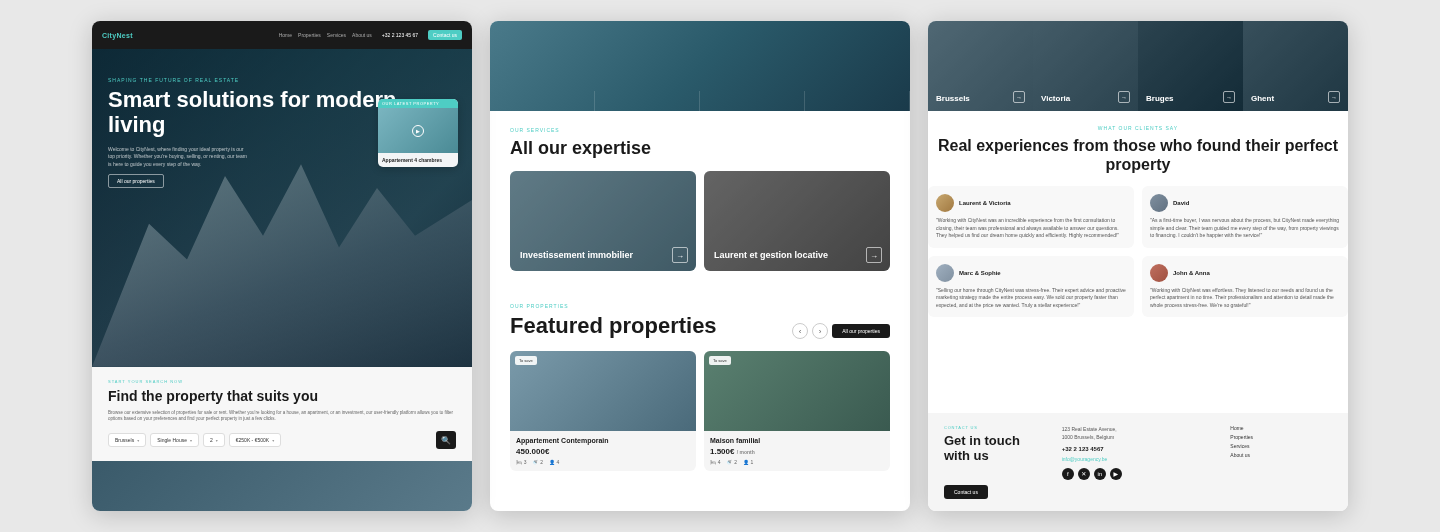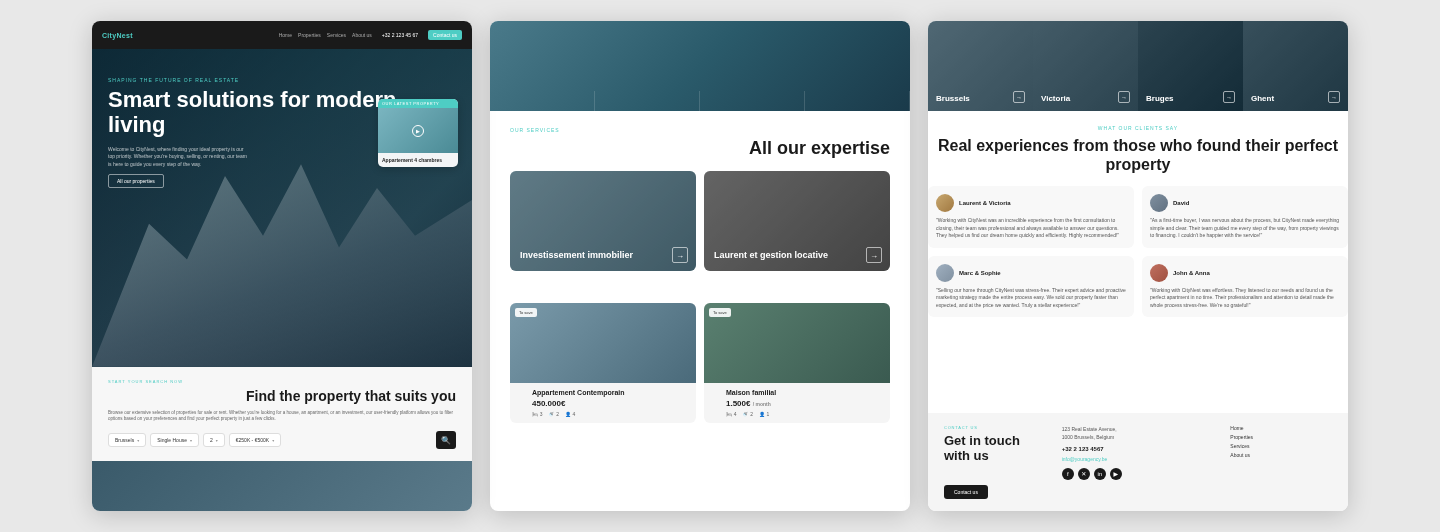--- a/index.html
+++ b/index.html
@@ -187,21 +187,20 @@
       letter-spacing: 1px;
       text-transform: uppercase;
       margin-bottom: 4px;
     }
     .p1-search-title {
       font-size: 14px;
       font-weight: 700;
       color: #1a1a1a;
       line-height: 1.2;
       margin-bottom: 5px;
-      text-align: right;
     }
     .p1-search-desc {
       font-size: 4.5px;
       color: #666;
       line-height: 1.5;
       margin-bottom: 8px;
     }
     .p1-filters {
       display: flex;
       gap: 4px;
@@ -279,21 +278,20 @@
       font-size: 5px;
       text-transform: uppercase;
       letter-spacing: 1px;
       margin-bottom: 5px;
     }
     .p2-services-title {
       font-size: 18px;
       font-weight: 700;
       color: #1a1a1a;
       margin-bottom: 12px;
-      text-align: right;
     }
     .p2-services-grid {
       display: grid;
       grid-template-columns: 1fr 1fr;
       gap: 8px;
     }
     .p2-service-card {
       border-radius: 6px;
       overflow: hidden;
       position: relative;
@@ -416,21 +414,20 @@
       top: 5px;
       left: 5px;
       background: rgba(255,255,255,0.9);
       border-radius: 2px;
       font-size: 4px;
       padding: 2px 4px;
       color: #333;
     }
     .p2-property-info {
       padding: 6px;
-      margin-left: 16px;
     }
     .p2-property-name {
       font-size: 7px;
       font-weight: 600;
       color: #1a1a1a;
       margin-bottom: 3px;
     }
     .p2-property-price {
       font-size: 8px;
       font-weight: 700;
@@ -741,20 +738,31 @@
         <div class="p2-service-overlay"></div>
         <div class="p2-service-content">
           <div class="p2-service-label">Laurent et gestion locative</div>
         </div>
         <div class="p2-service-arrow">→</div>
       </div>
     </div>
   </div>
 
   <div class="p2-featured">
+    <div class="p2-featured-header">
+      <div>
+        <div class="p2-featured-eyebrow">OUR PROPERTIES</div>
+        <div class="p2-featured-title">Featured properties</div>
+      </div>
+      <div class="p2-featured-nav">
+        <div class="p2-nav-arrow">‹</div>
+        <div class="p2-nav-arrow">›</div>
+        <div class="p2-all-btn">All our properties</div>
+      </div>
+    </div>
     <div class="p2-properties-grid">
       <div class="p2-property-card">
         <div class="p2-property-img p2-prop-bg-1">
           <div class="p2-property-save">To save</div>
         </div>
         <div class="p2-property-info">
           <div class="p2-property-name">Appartement Contemporain</div>
           <div class="p2-property-price">450.000€</div>
           <div class="p2-property-specs">
             <span class="p2-spec">🛏 3</span>

